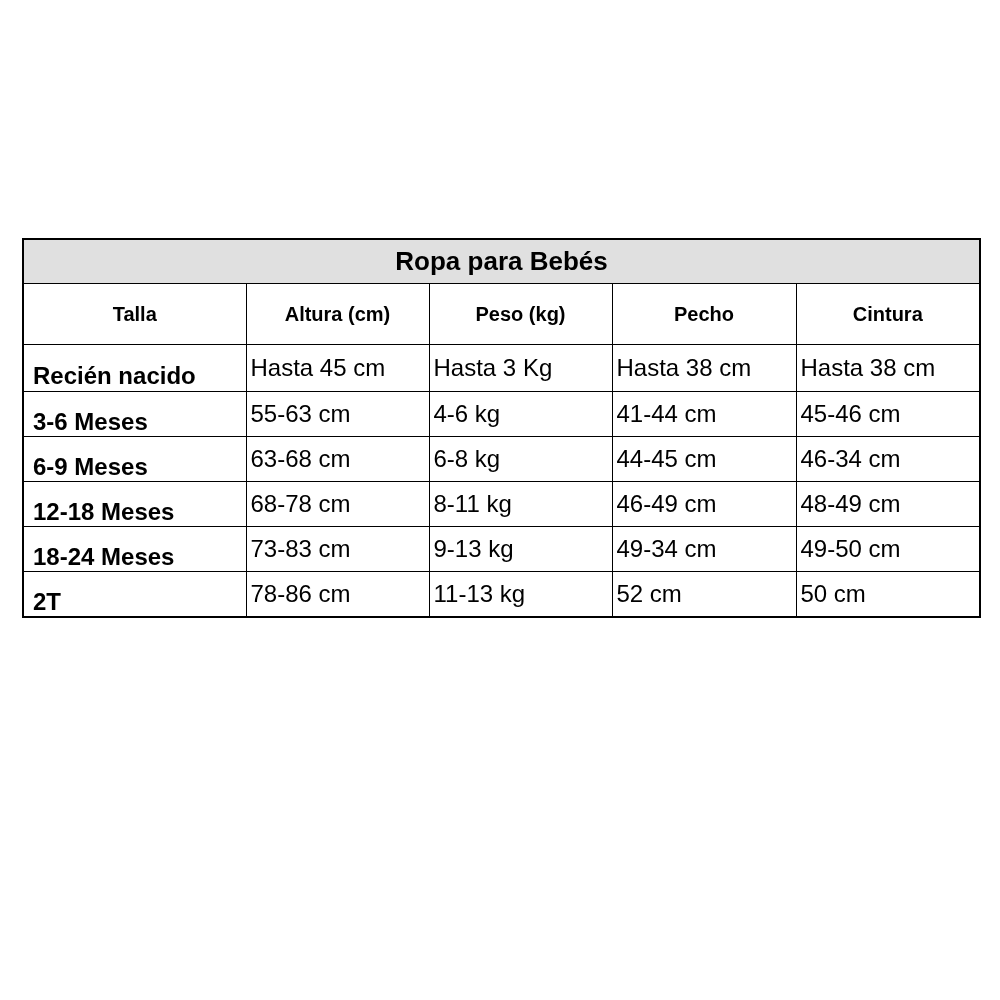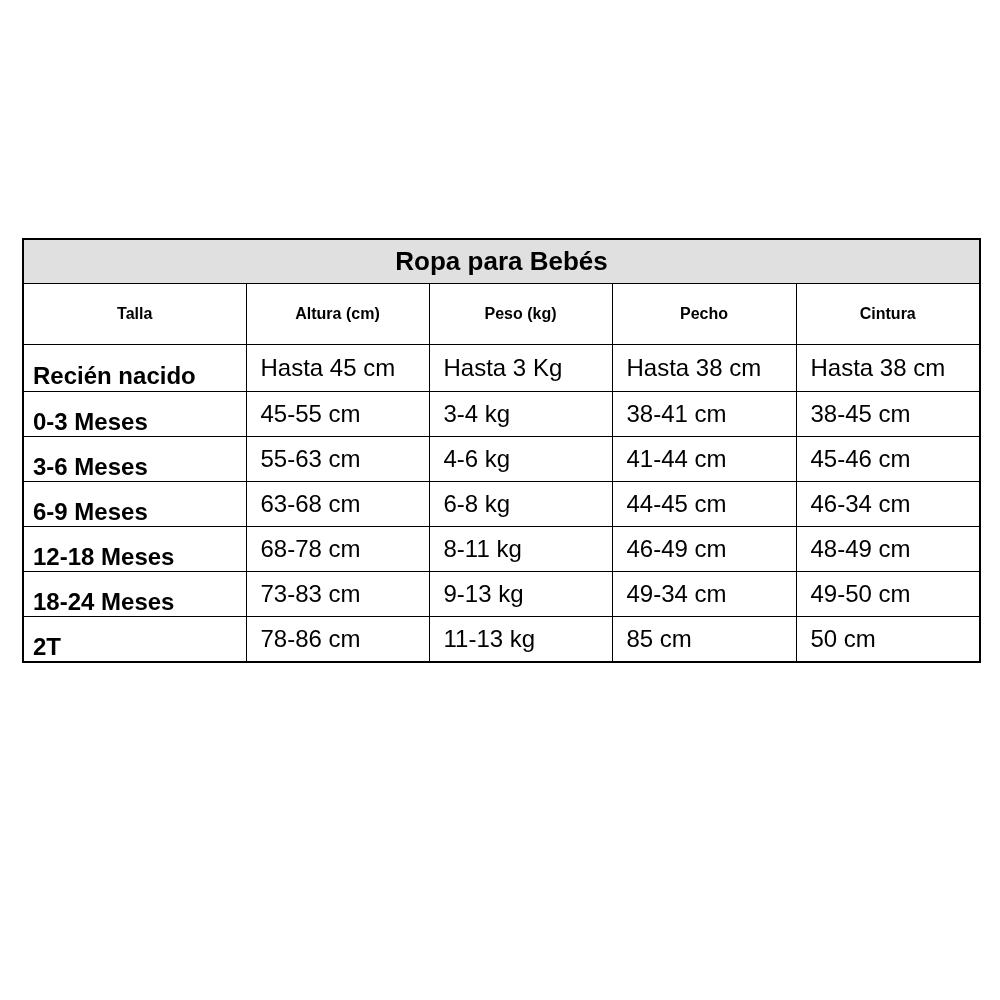--- a/index.html
+++ b/index.html
@@ -38,21 +38,21 @@
     height: 43px;
     font-size: 26px;
     font-weight: bold;
     text-align: center;
     vertical-align: middle;
     padding: 0;
     margin-top: 36px;
   }
   tr.header-row th {
     height: 60px;
-    font-size: 16px;
+    font-size: 20px;
     font-weight: bold;
     text-align: center;
     vertical-align: middle;
     padding: 0 6px;
     background: #ffffff;
   }
   tbody tr {
     height: 45px;
   }
   tbody tr.first-data-row {
@@ -64,21 +64,21 @@
     text-align: left;
     vertical-align: middle;
     padding: 16px 6px 0 9px;
     background: #ffffff;
   }
   tbody td.data-cell {
     font-size: 24px;
     font-weight: normal;
     text-align: left;
     vertical-align: middle;
-    padding: 0 6px 0 14px;
+    padding: 0 6px 0 4px;
     background: #ffffff;
   }
 </style>
 </head>
 <body>
 
 <div class="page">
   <table class="size-table">
     <colgroup>
       <col style="width:223px">
@@ -101,27 +101,20 @@
     </thead>
     <tbody id="table-body">
         <tr class="first-data-row">
           <th class="row-label">Recién nacido</th>
           <td class="data-cell">Hasta 45 cm</td>
           <td class="data-cell">Hasta 3 Kg</td>
           <td class="data-cell">Hasta 38 cm</td>
           <td class="data-cell">Hasta 38 cm</td>
         </tr>
         <tr>
-          <th class="row-label">0-3 Meses</th>
-          <td class="data-cell">45-55 cm</td>
-          <td class="data-cell">3-4 kg</td>
-          <td class="data-cell">38-41 cm</td>
-          <td class="data-cell">38-45 cm</td>
-        </tr>
-        <tr>
           <th class="row-label">3-6 Meses</th>
           <td class="data-cell">55-63 cm</td>
           <td class="data-cell">4-6 kg</td>
           <td class="data-cell">41-44 cm</td>
           <td class="data-cell">45-46 cm</td>
         </tr>
         <tr>
           <th class="row-label">6-9 Meses</th>
           <td class="data-cell">63-68 cm</td>
           <td class="data-cell">6-8 kg</td>
@@ -139,18 +132,18 @@
           <th class="row-label">18-24 Meses</th>
           <td class="data-cell">73-83 cm</td>
           <td class="data-cell">9-13 kg</td>
           <td class="data-cell">49-34 cm</td>
           <td class="data-cell">49-50 cm</td>
         </tr>
         <tr>
           <th class="row-label">2T</th>
           <td class="data-cell">78-86 cm</td>
           <td class="data-cell">11-13 kg</td>
-          <td class="data-cell">85 cm</td>
+          <td class="data-cell">52 cm</td>
           <td class="data-cell">50 cm</td>
         </tr>
       </tbody>
   </table>
 </div>
 
 </body></html>

